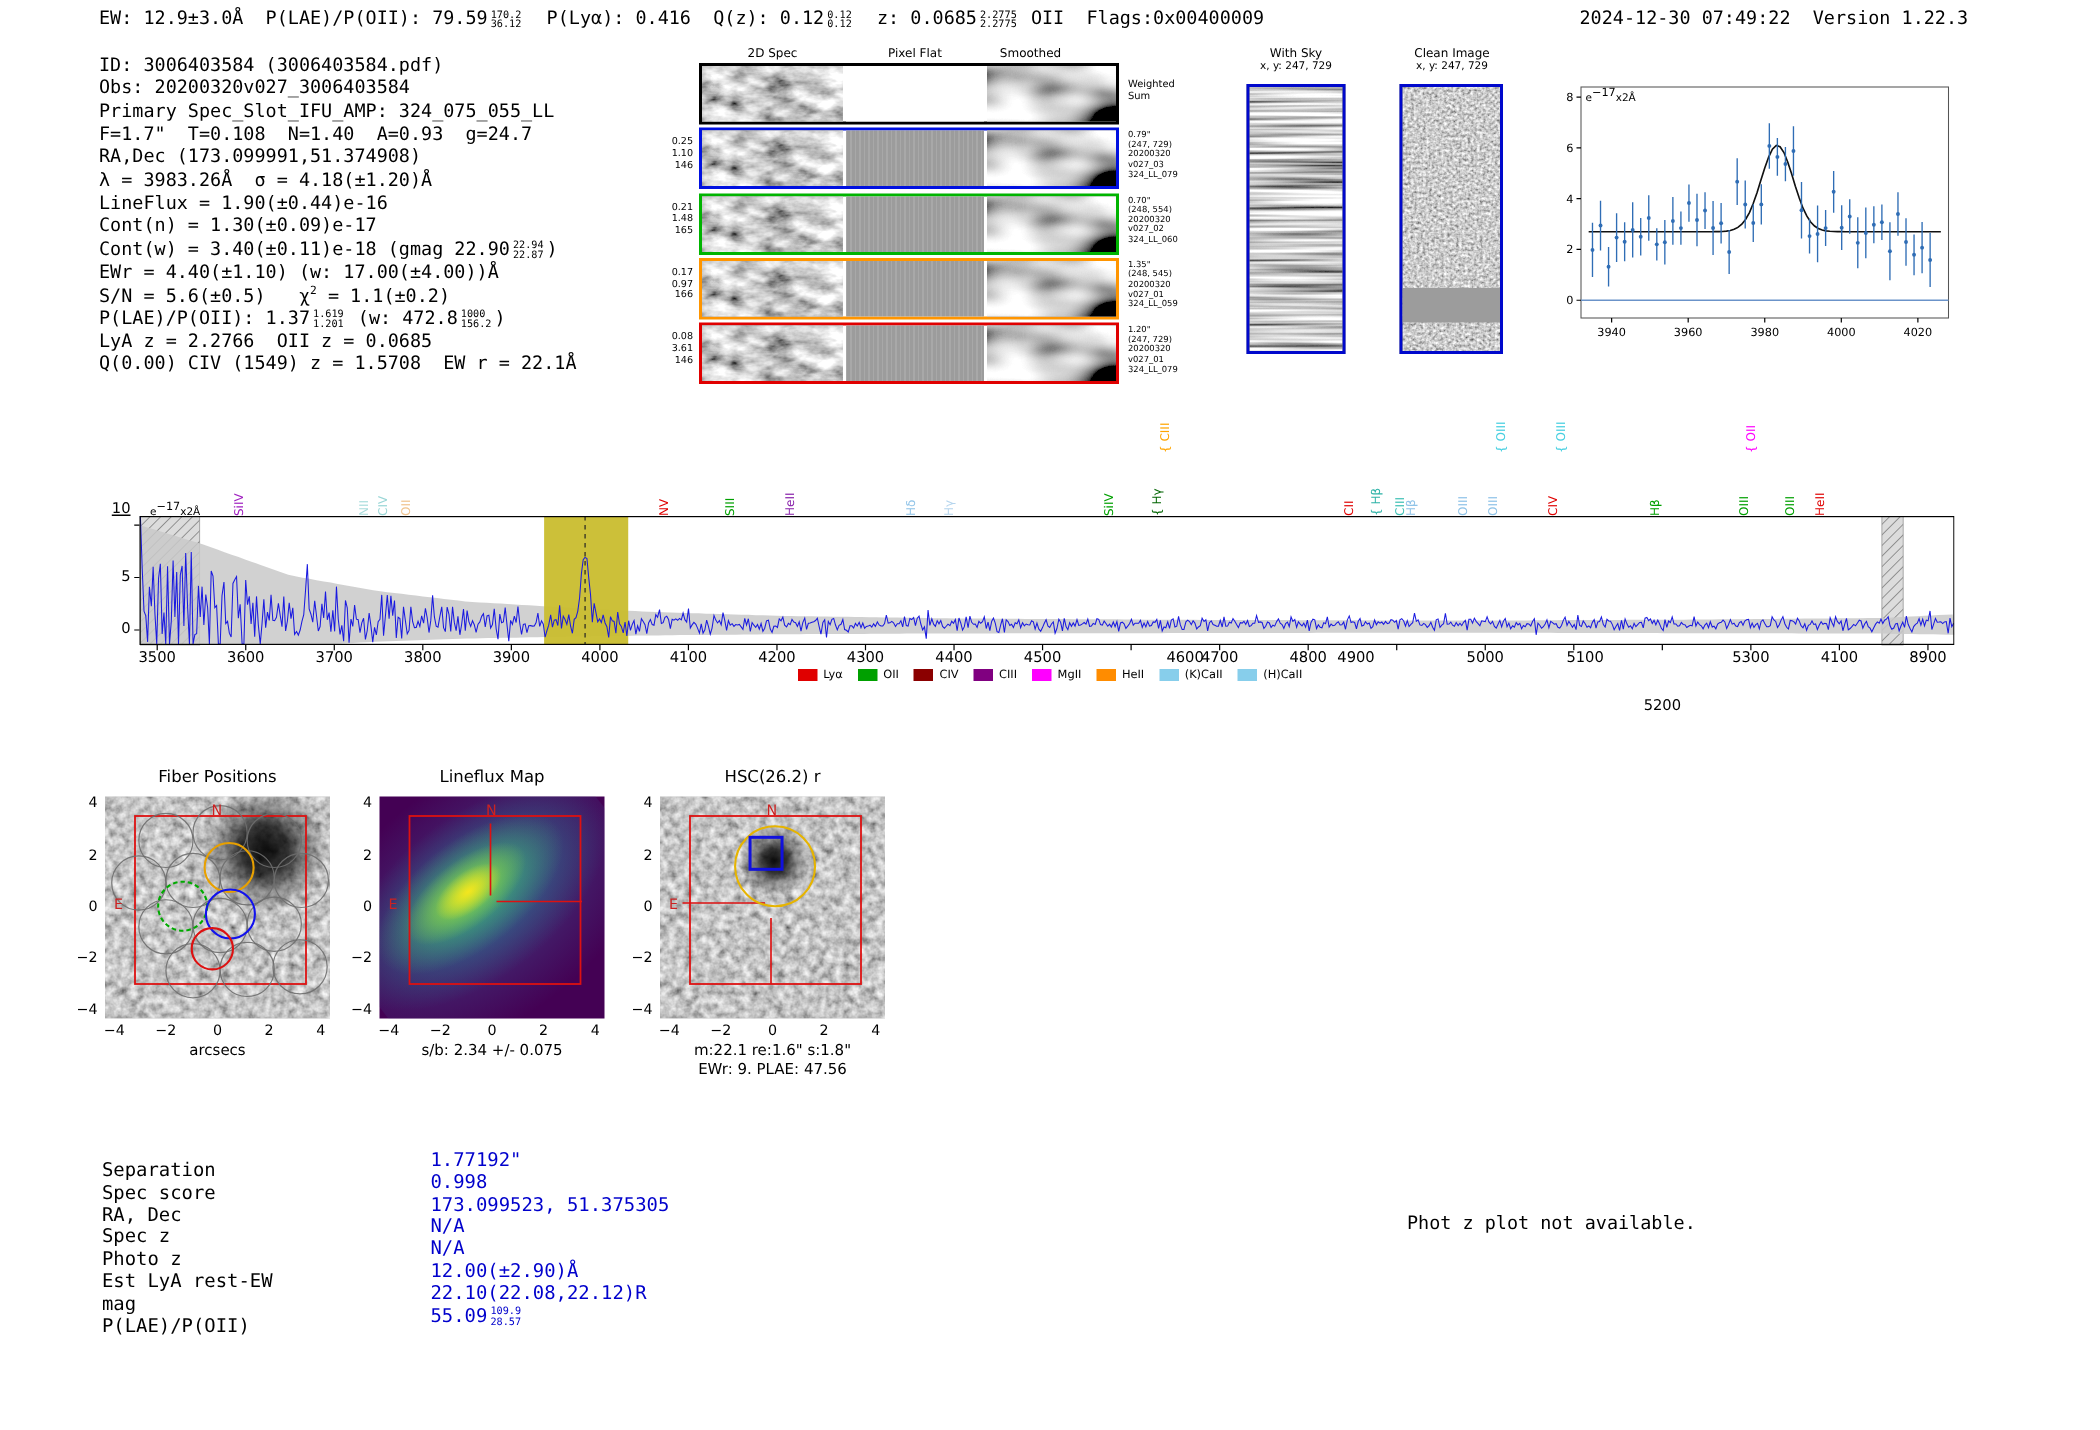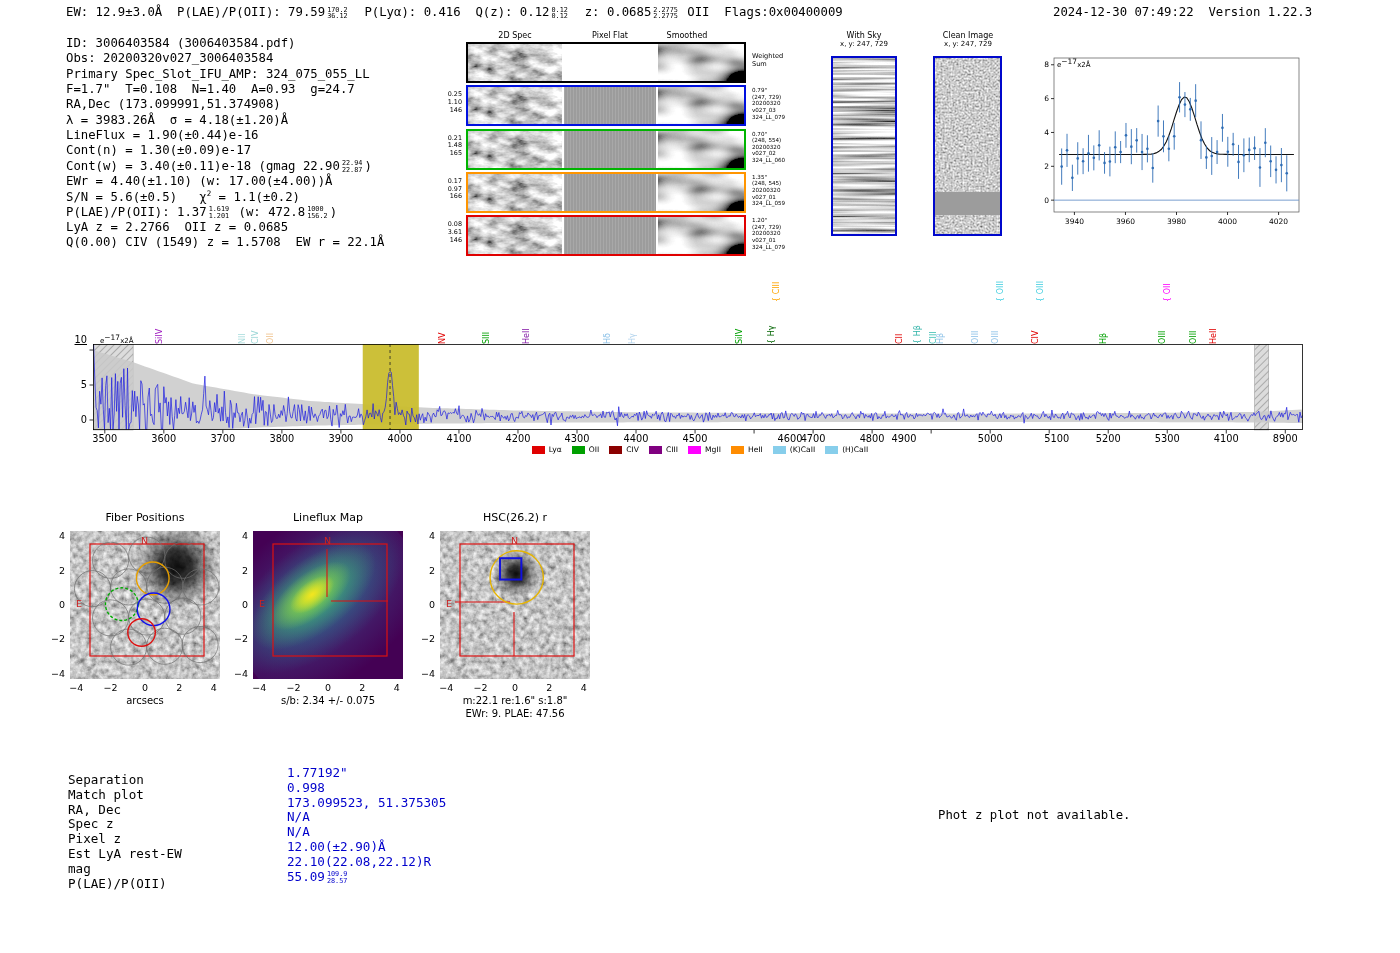--- a/index.html
+++ b/index.html
@@ -439,21 +439,21 @@
       <div class="xtick" style="left: 497.976px;">4200</div>
       <div class="xtick" style="left: 557px;">4300</div>
       <div class="xtick" style="left: 616.024px;">4400</div>
       <div class="xtick" style="left: 675.049px;">4500</div>
       <div class="xtick" style="left: 734.073px; margin-left: 36px;">4600</div>
       <div class="xtick" style="left: 793.098px;">4700</div>
       <div class="xtick" style="left: 852.122px;">4800</div>
       <div class="xtick" style="left: 884px;">4900</div>
       <div class="xtick" style="left: 970.171px;">5000</div>
       <div class="xtick" style="left: 1029.2px; text-align: right;">5100</div>
-      <div class="xtick" style="left: 1088.22px;">5200</div>
+      <div class="xtick" style="left: 1088.22px; margin-top: 32px;">5200</div>
       <div class="xtick" style="left: 1147.24px;">5300</div>
       <div class="xtick" style="left: 1206.27px;">4100</div>
       <div class="xtick" style="left: 1265.29px;">8900</div>
     </div>
   <div id="spec-yticks">
       <div class="ytick" style="top: 413.993px;">0</div>
       <div class="ytick" style="top: 379.006px;">5</div>
       <div class="ytick" style="top: 334px; text-decoration: underline;">10</div>
     </div>
   <div id="line-labels">
@@ -607,19 +607,19 @@
       <div class="ctick yct" style="left: 413px; top: 599px;">0</div>
       <div class="ctick xct" style="left: 536.4px; top: 682px;">2</div>
       <div class="ctick yct" style="left: 413px; top: 564.6px;">2</div>
       <div class="ctick xct" style="left: 570.8px; top: 682px;">4</div>
       <div class="ctick yct" style="left: 413px; top: 530.2px;">4</div>
       <div class="cut-cap" style="left: 440px; width: 150px; top: 695px;">m:22.1 re:1.6" s:1.8"</div>
       <div class="cut-cap" style="left: 440px; width: 150px; top: 708px;">EWr: 9. PLAE: 47.56</div>
     </div>
 
   <div id="match-table">
-    <div id="mt-labels"><div class="mt-row">Separation</div><div class="mt-row">Match plot</div><div class="mt-row">RA, Dec</div><div class="mt-row">Spec z</div><div class="mt-row">Pixel z</div><div class="mt-row">Est LyA rest-EW</div><div class="mt-row">mag</div><div class="mt-row">P(LAE)/P(OII)</div></div>
+    <div id="mt-labels"><div class="mt-row">Separation</div><div class="mt-row">Spec score</div><div class="mt-row">RA, Dec</div><div class="mt-row">Spec z</div><div class="mt-row">Photo z</div><div class="mt-row">Est LyA rest-EW</div><div class="mt-row">mag</div><div class="mt-row">P(LAE)/P(OII)</div></div>
     <div id="mt-values" style="color: rgb(0, 0, 204);"><div class="mt-row"><span class="tk">1.77192"</span></div><div class="mt-row"><span class="tk">0.998</span></div><div class="mt-row"><span class="tk">173.099523, 51.375305</span></div><div class="mt-row"><span class="tk">N/A</span></div><div class="mt-row"><span class="tk">N/A</span></div><div class="mt-row"><span class="tk">12.00(±2.90)Å</span></div><div class="mt-row"><span class="tk">22.10(22.08,22.12)R</span></div><div class="mt-row"><span class="tk">55.09</span><span class="frac"><span>109.9</span><span>28.57</span></span></div></div>
   </div>
 
   <div id="photz-note">Phot z plot not available.</div>
 
 </div>
 
 </body></html>

